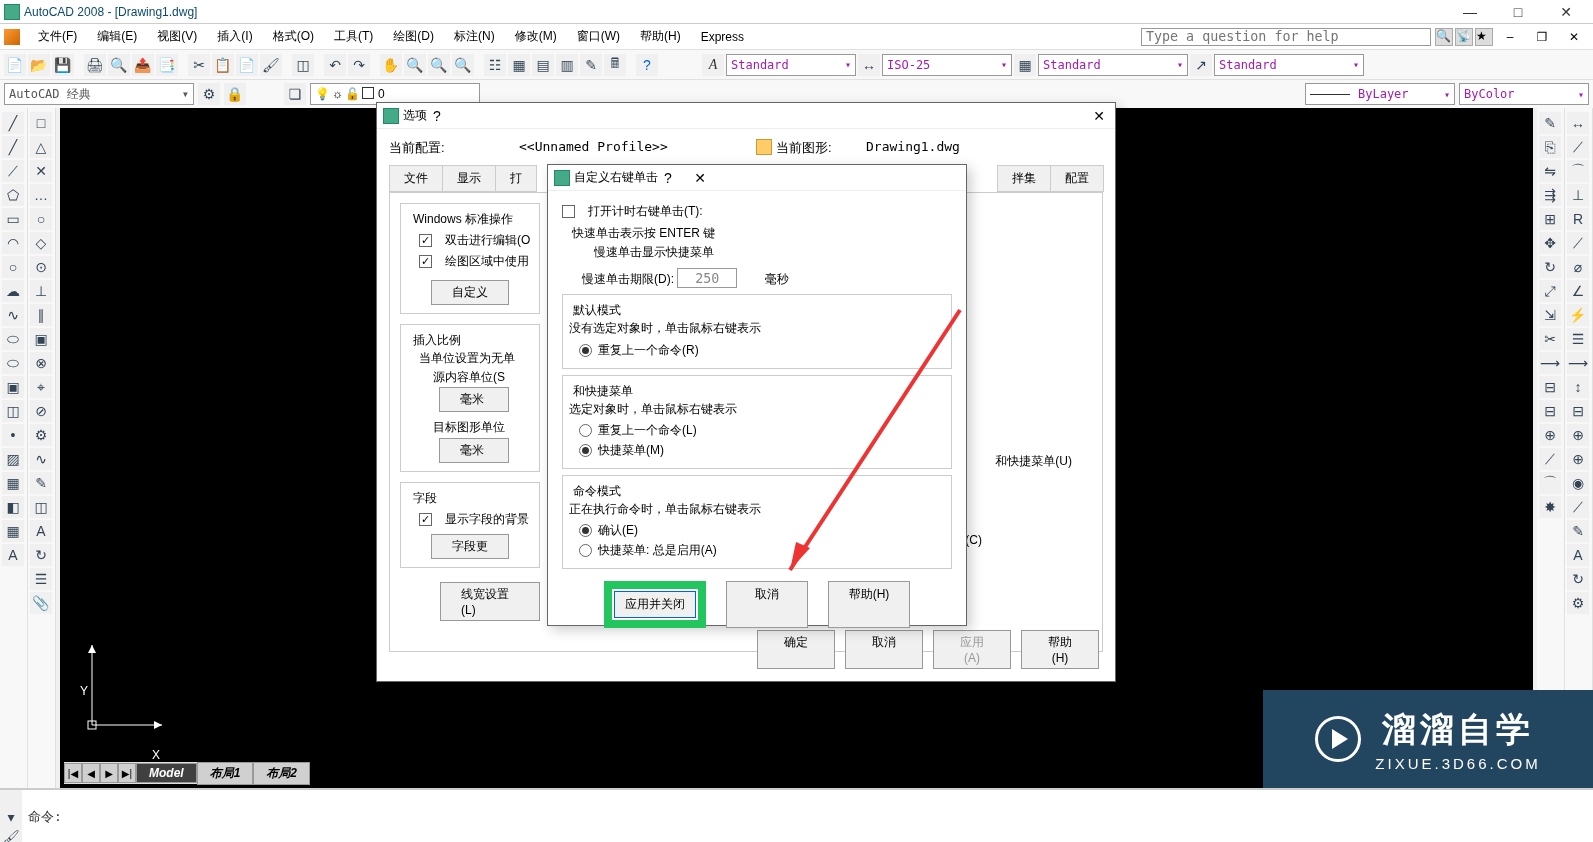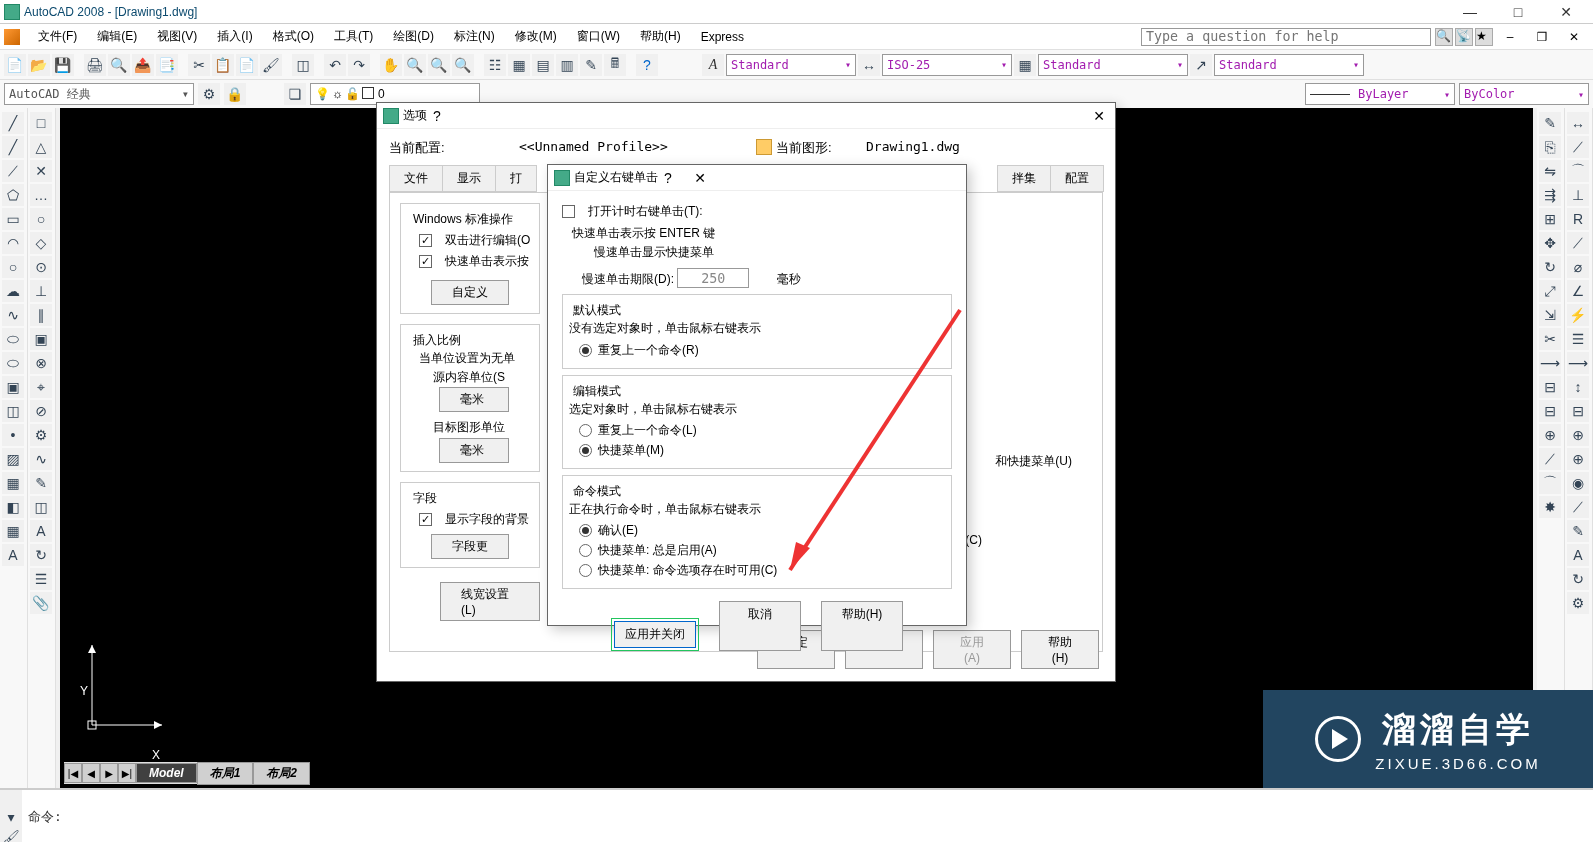--- a/index.html
+++ b/index.html
@@ -82,35 +82,35 @@
     
     #custom-click-dialog { left:547px; top:164px; width:420px; height:462px; z-index:20;}
     .custom-body { padding: 8px 14px;}
     .radio-row { display:flex; align-items:center; gap:6px; margin:3px 0 3px 10px;}
     .radio-btn { width:13px; height:13px; border:1px solid #666; border-radius:50%; display:flex; align-items:center; justify-content:center;}
     .radio-btn.on::after { content:''; width:7px; height:7px; background:#333; border-radius:50%;}
     .custom-footer { display:flex; justify-content:center; gap:20px; margin-top:12px;}
     .custom-footer .btn { width:82px; text-align:center; padding:4px 0;}
     
     
-    .red-highlight { border: 1px solid #22c55e; padding:2px;margin-top:17px;}
+    .red-highlight { border: 8px solid #22c55e; padding:2px;}
     .red-arrow-svg { position:absolute; pointer-events:none; z-index:30;}
     
     
     .watermark { position:absolute; right:0px; bottom:54px; width:330px; height:98px; background:#224560; color:#fff; display:flex; align-items:center; justify-content:center; flex-direction:row; gap:14px; z-index:50;}
     .watermark-play { width:46px; height:46px; border:3px solid #fff; border-radius:50%; display:flex; align-items:center; justify-content:center;}
     .watermark-play::after { content:''; border-left:16px solid #fff; border-top:10px solid transparent; border-bottom:10px solid transparent; margin-left:4px;}
     .watermark-text { display:flex; flex-direction:column; align-items:center;}
     .watermark-main { font-size:34px; font-weight:bold; letter-spacing:4px;}
     .watermark-sub { font-size:15px; letter-spacing:3px; margin-top:2px;}
     
     .group-box { border:1px solid #ccc; margin: 6px 0; padding:8px 6px 6px 6px; }
     .group-box > .legend { margin-top:-16px; background:#fff; display:inline-block; padding:0 4px; font-size:12px;}
     .sub-text { margin-left:10px; line-height:1.6;}
-    input.num-input { width:72px; height:20px; border:1px solid #999; text-align:center; font-family:monospace; color:#888;}
+    input.num-input { width:60px; height:20px; border:1px solid #999; text-align:center; font-family:monospace; color:#888;}
     
     svg.ucs { width:100px; height:120px;}
   </style>
 </head>
 <body>
 
 <div class="titlebar">
   <div class="titlebar-icon"></div>
   <span class="titlebar-text"><span>AutoCAD 2008</span> - <span>[Drawing1.dwg]</span></span>
   <div class="win-controls">
@@ -384,21 +384,21 @@
     <div class="options-content">
       <div style="width:140px;">
         <div class="fieldset">
           <div class="fieldset-title">Windows 标准操作</div>
           <div class="check-row">
               <span class="check-box">✓</span>
               <span>双击进行编辑(O</span>
             </div>
           <div class="check-row">
               <span class="check-box">✓</span>
-              <span>快速单击表示按</span>
+              <span>绘图区域中使用</span>
             </div>
           <div style="text-align:center; margin-top:10px;"><span class="btn">自定义</span></div>
         </div>
         <div class="fieldset">
           <div class="fieldset-title">插入比例</div>
           <div class="sub-text">当单位设置为无单</div>
           <div class="sub-text" style="margin-left:24px">源内容单位(S</div>
           <span class="btn" style="margin-left:30px; width:70px;">毫米</span>
           <div class="sub-text" style="margin-top:6px; margin-left:24px">目标图形单位</div>
           <span class="btn" style="margin-left:30px; width:70px;">毫米</span>
@@ -449,21 +449,21 @@
     <div class="group-box">
       <span class="legend">默认模式</span>
       <div class="sub-text" style="margin-left:0">没有选定对象时，单击鼠标右键表示</div>
       <div class="radio-row">
           <span class="radio-btn on"></span>
           <span>重复上一个命令(R)</span>
         </div>
     </div>
 
     <div class="group-box">
-      <span class="legend">编辑模式</span>
+      <span class="legend">和快捷菜单</span>
       <div class="sub-text" style="margin-left:0">选定对象时，单击鼠标右键表示</div>
       <div class="radio-row">
           <span class="radio-btn"></span>
           <span>重复上一个命令(L)</span>
         </div>
       <div class="radio-row">
           <span class="radio-btn on"></span>
           <span>快捷菜单(M)</span>
         </div>
     </div>
@@ -472,24 +472,20 @@
       <span class="legend">命令模式</span>
       <div class="sub-text" style="margin-left:0">正在执行命令时，单击鼠标右键表示</div>
       <div class="radio-row">
           <span class="radio-btn on"></span>
           <span>确认(E)</span>
         </div>
       <div class="radio-row">
           <span class="radio-btn"></span>
           <span>快捷菜单: 总是启用(A)</span>
         </div>
-      <div class="radio-row">
-          <span class="radio-btn"></span>
-          <span>快捷菜单: 命令选项存在时可用(C)</span>
-        </div>
     </div>
 
     <div class="custom-footer">
       <span class="red-highlight">
         <span class="btn" style="border:1px solid #06c">应用并关闭</span>
       </span>
       <span class="btn">取消</span>
       <span class="btn">帮助(H)</span>
     </div>
   </div>

